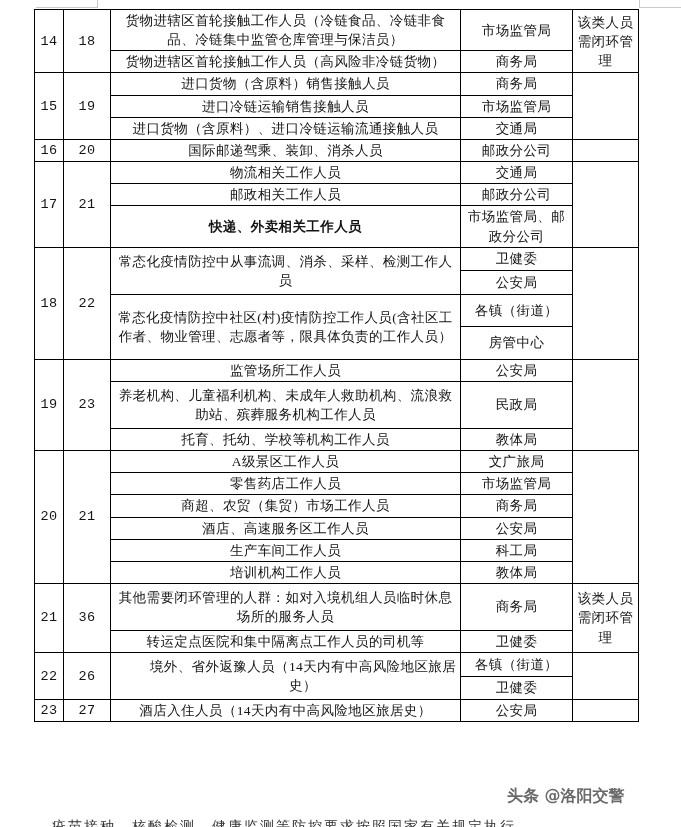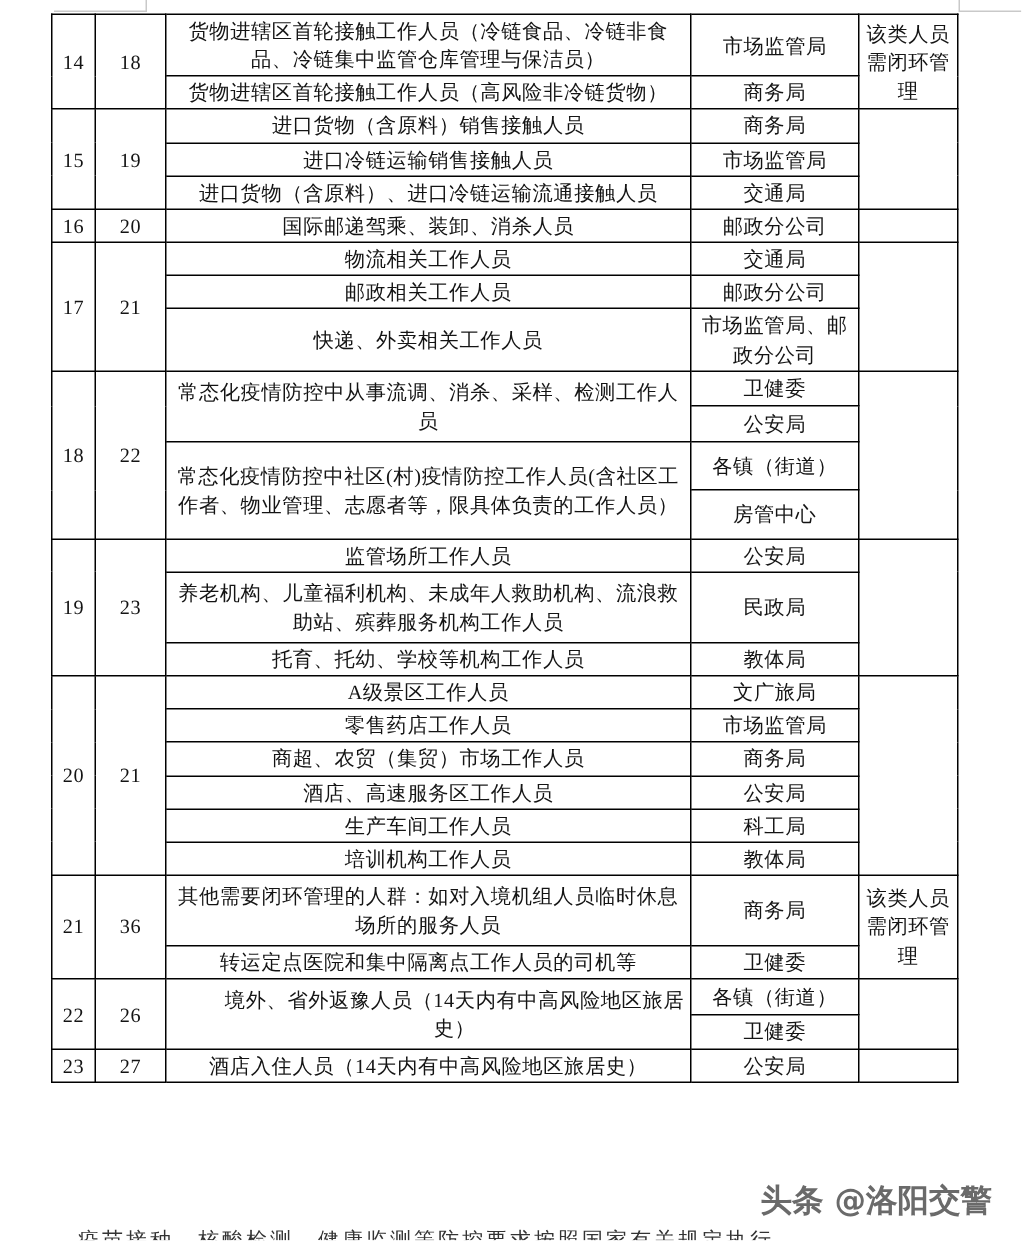--- a/index.html
+++ b/index.html
@@ -42,21 +42,21 @@
     border: 1px solid #000000;
     padding: 1px 3px;
     vertical-align: middle;
     text-align: center;
     font-size: 13.5px;
     line-height: 1.42;
     letter-spacing: 0.4px;
     color: #141414;
   }
   td.num {
-    font-family: Liberation Serif, serif;
+    font-family: Liberation Mono, monospace;
     font-size: 15px;
     letter-spacing: 0;
     text-align: center;
   }
   td.cat {
     text-align: center;
   }
   td.dept {
     font-size: 13.5px;
   }
@@ -87,21 +87,21 @@
     overflow: hidden;
     height: 9px;
   }
 
   
   .watermark {
     position: absolute;
     left: 507px;
     top: 786px;
     font-family: "DejaVu Sans", "Liberation Sans", sans-serif;
-    font-size: 21px;
+    font-size: 16px;
     font-weight: 700;
     color: #4a4a4a;
     opacity: 0.82;
     letter-spacing: 0px;
     white-space: nowrap;
     pointer-events: none;
   }
 </style>
 </head>
 <body>
@@ -164,21 +164,21 @@
         <td class="num" rowspan="3">21</td>
         <td class="cat">物流相关工作人员</td>
         <td class="dept">交通局</td>
         <td class="note blank" rowspan="3"></td>
       </tr>
       <tr>
         <td class="cat">邮政相关工作人员</td>
         <td class="dept">邮政分公司</td>
       </tr>
       <tr>
-        <td class="cat" style="height:38px;">快递、外卖相关工作人员</td>
+        <td class="cat" style="height:38px;font-weight:bold;">快递、外卖相关工作人员</td>
         <td class="dept">市场监管局、邮政分公司</td>
       </tr>
 
       <tr>
         <td class="num" rowspan="4">18</td>
         <td class="num" rowspan="4">22</td>
         <td class="cat" rowspan="2" style="height:44px;margin-left:19px;">常态化疫情防控中从事流调、消杀、采样、检测工作人员</td>
         <td class="dept">卫健委</td>
         <td class="note blank" rowspan="4"></td>
       </tr>

